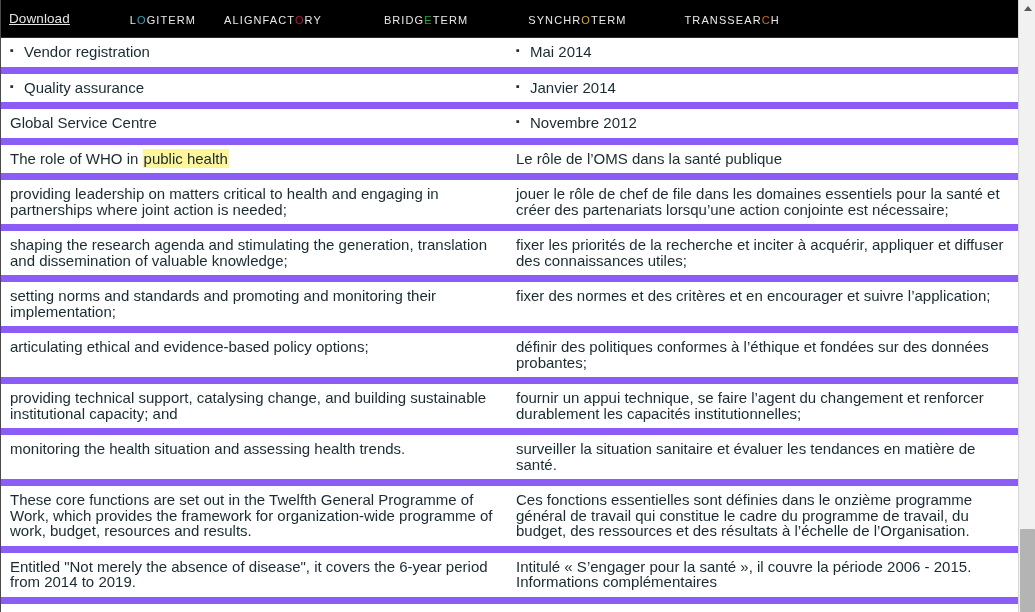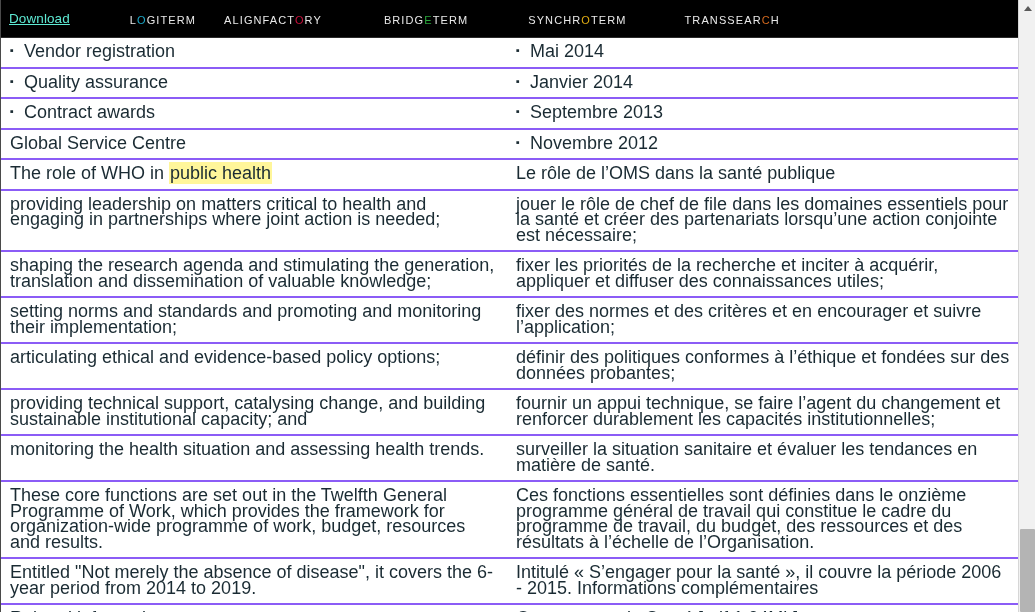--- a/index.html
+++ b/index.html
@@ -38,21 +38,21 @@
   .brandbar {
     height: 38px;
     background: #000000;
     position: relative;
     display: flex;
     align-items: center;
     box-sizing: border-box;
     border-bottom: 1px solid #2a2a2a;
   }
   .download-link {
-    color: #5eead4;
+    color: #e5e5e5;
     font-size: 13.5px;
     text-decoration: underline;
     margin-left: 8px;
     margin-right: 30px;
     white-space: nowrap;
     letter-spacing: 0.1px;
     cursor: pointer;
   }
   .logos {
     display: flex;
@@ -86,25 +86,25 @@
     overflow: hidden;
     background: #ffffff;
   }
   table.align-table {
     width: 100%;
     border-collapse: collapse;
     table-layout: fixed;
   }
   table.align-table td {
     vertical-align: top;
-    font-size: 18px;
+    font-size: 15px;
     line-height: 15.5px;
     color: #1a2b33;
     padding: 6px 9px 7px 9px;
-    border-bottom: 2px solid #8b5cf6;
+    border-bottom: 7px solid #8b5cf6;
     box-sizing: border-box;
   }
   td.col-src { width: 506px; }
   td.col-tgt { width: 512px; }
 
   .bullet-line {
     display: block;
     padding-left: 14px;
     position: relative;
   }
@@ -193,28 +193,20 @@
             </tr>
             <tr>
               <td class="col-src">
                 <span class="bullet-line">Quality assurance</span>
               </td>
               <td class="col-tgt">
                 <span class="bullet-line">Janvier 2014</span>
               </td>
             </tr>
             <tr>
-              <td class="col-src">
-                <span class="bullet-line">Contract awards</span>
-              </td>
-              <td class="col-tgt">
-                <span class="bullet-line">Septembre 2013</span>
-              </td>
-            </tr>
-            <tr>
               <td class="col-src"><span class="">Global Service Centre</span></td>
               <td class="col-tgt">
                 <span class="bullet-line">Novembre 2012</span>
               </td>
             </tr>
             <tr>
               <td class="col-src"><span><span>The role of WHO in </span><mark class="hl" style="background: rgb(255, 246, 154);">public health</mark><span></span></span></td>
               <td class="col-tgt"><span class="">Le rôle de l’OMS dans la santé publique</span></td>
             </tr>
             <tr>

